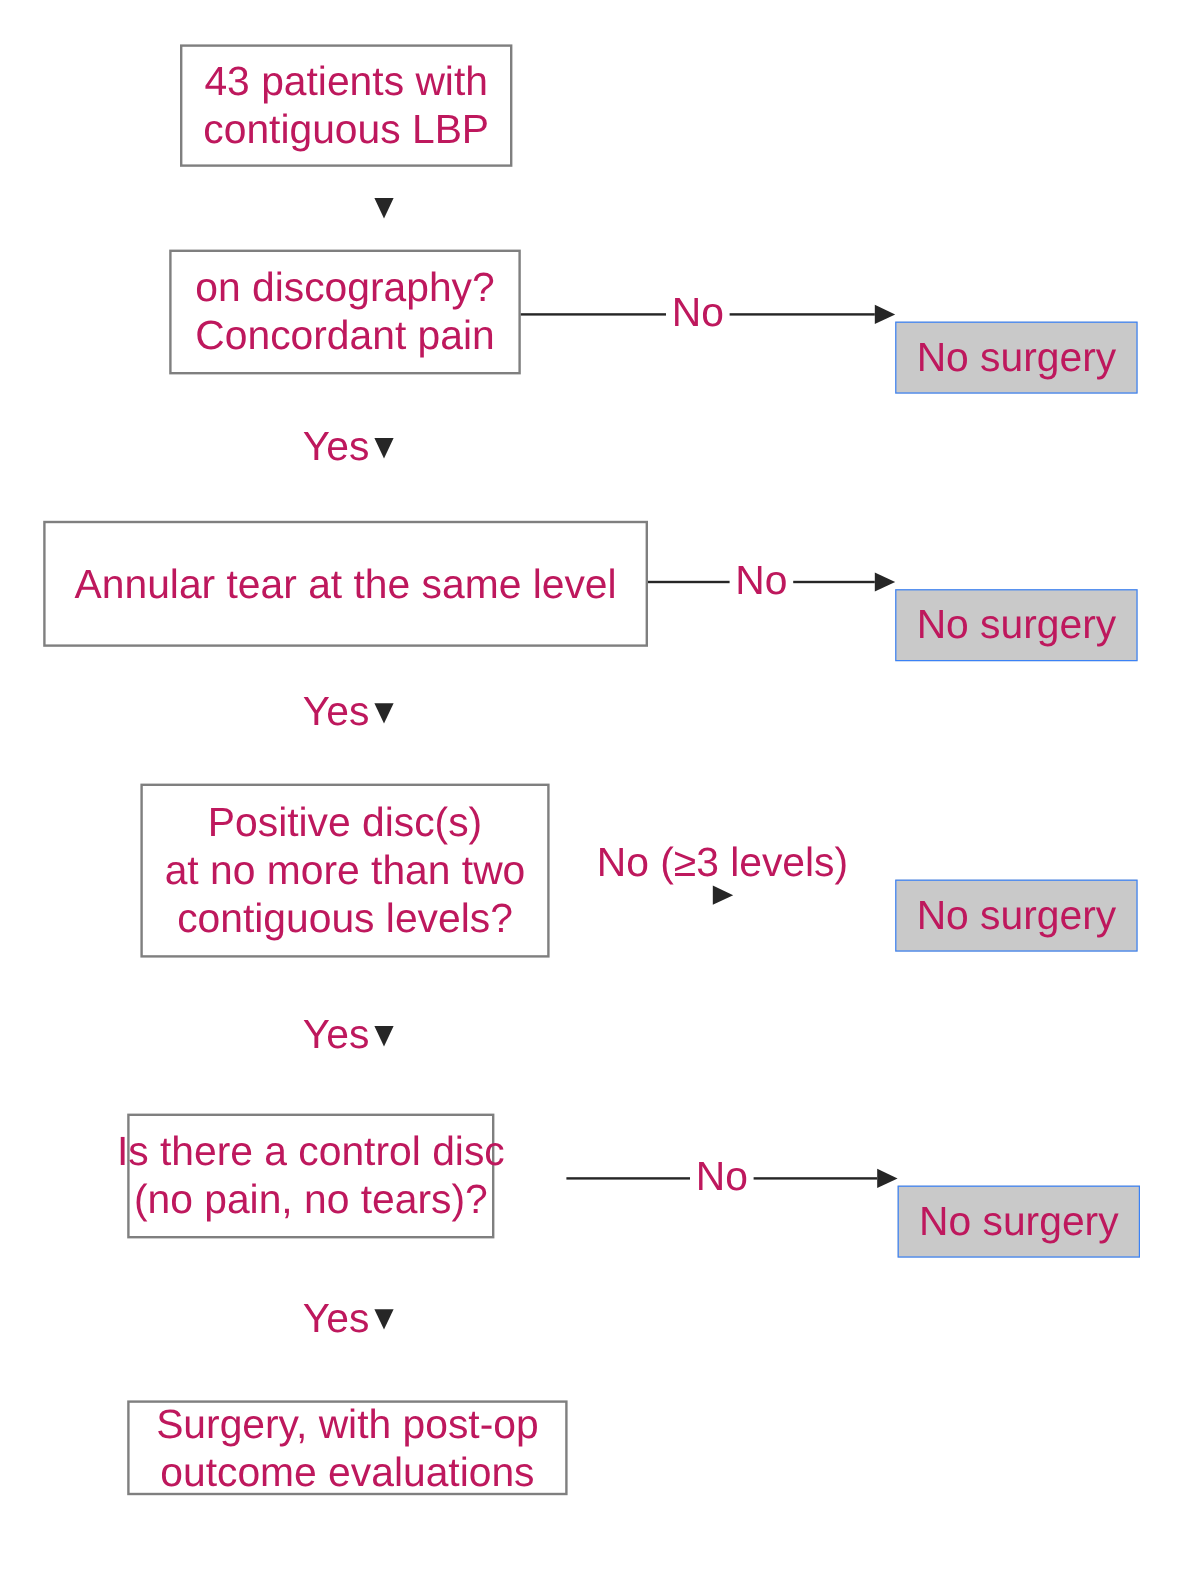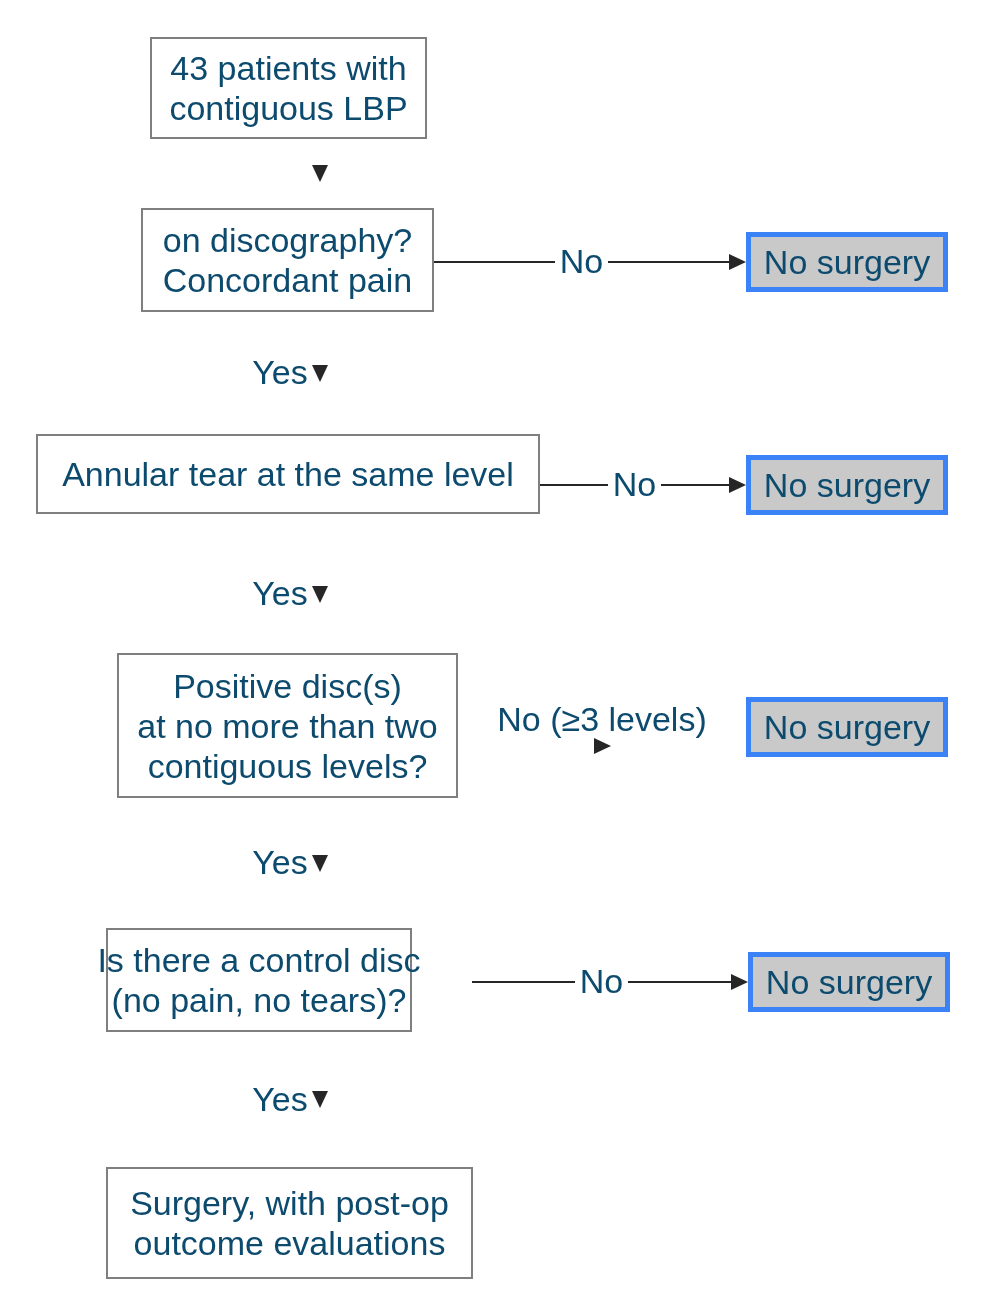--- a/index.html
+++ b/index.html
@@ -2,41 +2,41 @@
 <html><head>
 <meta charset="utf-8">
 <style>
   html, body { margin:0; padding:0; background:#ffffff; }
   .canvas {
     position:relative;
     width:986px; height:1308px;
     background:#ffffff;
     font-family:"Liberation Sans", sans-serif;
     font-size:34px;
-    color:#0c4a6e;
+    color:#be185d;
     overflow:hidden;
   }
   .node {
     position:absolute;
     background:#ffffff;
     border:2px solid #7f7f7f;
     box-sizing:border-box;
     display:flex; flex-direction:column;
     justify-content:center; align-items:center;
     text-align:center;
     line-height:40px;
   }
   .node .tl { display:block; white-space:nowrap; }
   .terminal {
     position:absolute;
     background:#c9c9c9;
-    border:5px solid #3b82f6;
+    border:1px solid #3b82f6;
     box-sizing:border-box;
     display:flex; justify-content:center; align-items:center;
-    text-align:center; white-space:nowrap;
+    text-align:center; white-space:nowrap;margin-top:36px;
   }
   .vconn {
     position:absolute;
     display:flex; align-items:center;
   }
   .vseg { width:2px; flex:1 1 auto; background:#262626; }
   .arrow-down {
     width:0; height:0;
     border-left:8px solid transparent;
     border-right:8px solid transparent;
@@ -52,24 +52,24 @@
     border-top:8px solid transparent;
     border-bottom:8px solid transparent;
     border-left:17px solid #262626;
   }
   .vlabel { line-height:1.05; padding:3px 0; white-space:nowrap; }
   .hlabel { line-height:1.05; padding:0 5px; white-space:nowrap; }
 
   
   #n-start   { left:150px; top:37px;   width:277px; height:102px; }
   #n-q1      { left:141px; top:208px;  width:293px; height:104px; }
-  #n-q2      { left:36px;  top:434px;  width:504px; height:80px; }
+  #n-q2      { left:36px;  top:434px;  width:504px; height:105px; }
   #n-q3      { left:117px; top:653px;  width:341px; height:145px; }
   #n-q4      { left:106px; top:928px;  width:306px; height:104px; }
-  #n-surgery { left:106px; top:1167px; width:367px; height:112px; }
+  #n-surgery { left:106px; top:1167px; width:367px; height:79px; }
 
   #t-ns1 { left:746px; top:232px; width:202px; height:60px; }
   #t-ns2 { left:746px; top:455px; width:202px; height:60px; }
   #t-ns3 { left:746px; top:697px; width:202px; height:60px; }
   #t-ns4 { left:748px; top:952px; width:202px; height:60px; }
 
   
   #vc1 { left:248px; top:139px;  width:80px; height:69px;  }
   #vc2 { left:248px; top:312px;  width:80px; height:122px; }
   #vc3 { left:248px; top:535px;  width:80px; height:118px; }

